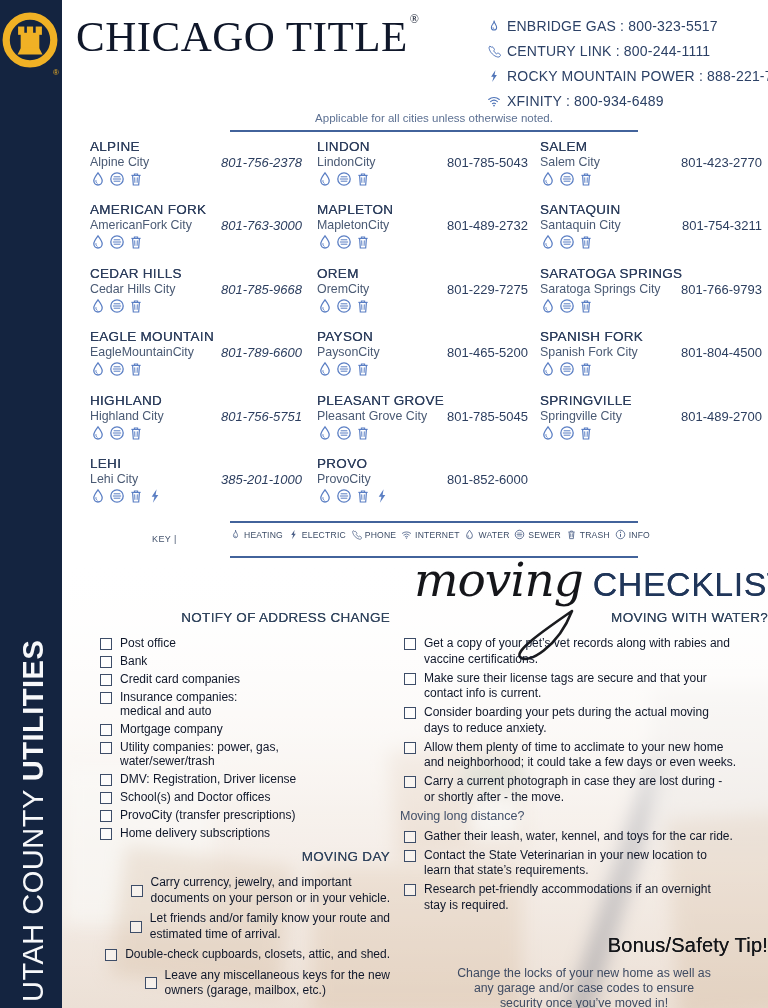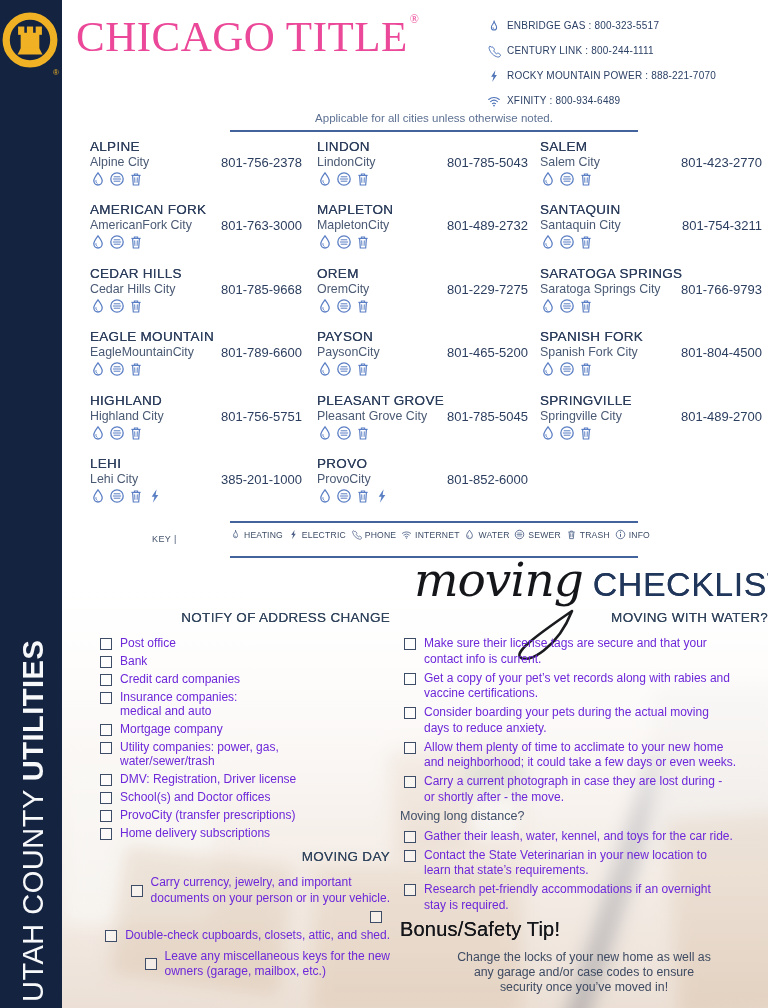--- a/index.html
+++ b/index.html
@@ -11,50 +11,50 @@
   #sidebar{position:absolute;left:0;top:0;width:62px;height:1008px;background:#142440;}
   #sidebar-title{position:absolute;left:17px;top:1002px;transform:rotate(-90deg);transform-origin:0 0;
         white-space:nowrap;color:#f7f8fa;font-size:29px;letter-spacing:.5px;width:400px;}
   #sidebar-title .bold{font-weight:bold;}
 
   
   #logo{position:absolute;left:1px;top:11px;width:60px;height:70px;}
   #logo .reg{position:absolute;left:52px;top:57px;color:#f0b125;font-size:8px;}
 
   
-  #brand{position:absolute;left:76px;top:12px;color:#ec4899;font-family:"Liberation Serif",serif;
+  #brand{position:absolute;left:76px;top:12px;color:#0f172a;font-family:"Liberation Serif",serif;
         font-size:43px;letter-spacing:.5px;white-space:nowrap;}
   #brand sup{font-size:12px;vertical-align:28px;margin-left:2px;}
 
   
   #providers{position:absolute;left:487px;top:13px;}
   .prov-row{display:flex;align-items:center;height:25px;color:#2c4166;}
   .prov-row .ic{color:#4f74b8;width:14px;height:14px;margin-right:6px;flex:none;}
-  .prov-label{font-size:10px;letter-spacing:.2px;white-space:nowrap;}
+  .prov-label{font-size:14px;letter-spacing:.2px;white-space:nowrap;}
 
   
   #note{position:absolute;left:230px;top:112px;width:408px;text-align:center;
         font-size:11.5px;color:#5d7193;}
   .rule{position:absolute;left:230px;width:408px;height:1.5px;background:#42639b;}
   #rule-note{top:130px;}
   #rule-key-top{top:521px;}
   #rule-key-bottom{top:556px;}
 
   
   #city-grid{position:absolute;left:90px;top:139px;display:flex;}
   .city-col{display:block;}
   .city-col.c1{width:227px;} .city-col.c2{width:223px;} .city-col.c3{width:222px;}
   .city-cell{height:63.4px;display:flex;align-items:flex-start;}
   .city-info{flex:1 1 auto;min-width:0;}
   .city-name{font-size:13.5px;color:#2d3e5d;letter-spacing:.3px;white-space:nowrap;}
   .city-provider{font-size:12.4px;color:#4a5a74;margin-top:1px;white-space:nowrap;}
   .city-icons{display:flex;gap:3px;margin-top:2px;color:#5b7fc4;}
   .city-icons .ic{width:16px;height:16px;}
   .city-phone{margin-left:auto;margin-top:16px;font-size:13px;color:#2c3e5f;white-space:nowrap;flex:none;}
-  .c1 .city-phone{padding-right:15px;} .c2 .city-phone{padding-right:12px;} .c3 .city-phone{padding-right:0;}
+  .c1 .city-phone{padding-right:15px;font-style:italic;} .c2 .city-phone{padding-right:12px;} .c3 .city-phone{padding-right:0;}
 
   
   #key-label{position:absolute;left:152px;top:534px;font-size:9px;color:#44536d;letter-spacing:.4px;}
   #key-items{position:absolute;left:230px;top:529px;width:420px;display:flex;justify-content:space-between;}
   .key-item{display:flex;align-items:center;color:#3c4c66;}
   .key-item .ic{width:11px;height:11px;margin-right:3px;color:#4d6188;}
   .key-item-label{font-size:8.6px;letter-spacing:.2px;}
 
   
   #checklist-title{position:absolute;left:414px;top:552px;display:flex;align-items:baseline;}
@@ -70,30 +70,30 @@
   #photo .wash{position:absolute;inset:0;background:linear-gradient(180deg,rgba(255,255,255,.97) 0%,rgba(255,255,255,.82) 22%,rgba(255,255,255,.55) 55%,rgba(255,255,255,.30) 100%);}
 
   
   .col{position:absolute;z-index:2;}
   #col-left{left:90px;top:610px;width:300px;}
   #col-right{left:400px;top:610px;width:368px;}
   .section-header{font-size:13.5px;color:#32455e;letter-spacing:.3px;text-align:right;}
   .check-list{margin-top:11px;}
   .check-item{display:flex;margin-bottom:4px;}
   .cbx{flex:none;width:10px;height:10px;border:1.6px solid #3d4d68;margin:2px 8px 0 10px;background:rgba(255,255,255,.55);}
-  .check-text{font-size:12px;line-height:14px;color:#6d28d9;white-space:pre-line;}
+  .check-text{font-size:12px;line-height:14px;color:#0f172a;white-space:pre-line;}
   #pets-list .check-item,#longdist-list .check-item{margin-bottom:3.5px;}
   #pets-list .check-text,#longdist-list .check-text,#movingday-list .check-text{line-height:15.5px;}
   #pets-list .cbx,#longdist-list .cbx{margin-left:4px;}
   #movingday-list .cbx{align-self:center;margin-top:0;}
   #movingday-list .check-item{margin-bottom:5px;justify-content:flex-end;}
   #movingday-header{margin-top:9px;}
   #longdist-header{font-size:12.5px;color:#42506a;margin-top:3px;}
   #longdist-list{margin-top:6px;}
-  #bonus-title{margin-top:5px;text-align:left;font-size:20px;color:#14161a;letter-spacing:.2px;}
+  #bonus-title{margin-top:21px;text-align:right;font-size:20px;color:#14161a;letter-spacing:.2px;}
   #bonus-lines{margin-top:9px;text-align:center;font-size:12.3px;line-height:15px;color:#3e4b63;}
 
   .ic svg{display:block;width:100%;height:100%;}
 </style>
 </head>
 <body>
 
 <div id="page">
 
   <div id="photo">
@@ -877,45 +877,47 @@
       </div>
     <div class="section-header semi" id="movingday-header">MOVING DAY</div>
     <div class="check-list" id="movingday-list">
         <div class="check-item">
           <span class="cbx"></span>
           <span class="check-text">Carry currency, jewelry, and important
 documents on your person or in your vehicle.</span>
         </div>
         <div class="check-item">
           <span class="cbx"></span>
+          <span class="check-text">Let friends and/or family know your route and
+estimated time of arrival.</span>
         </div>
         <div class="check-item">
           <span class="cbx"></span>
           <span class="check-text">Double-check cupboards, closets, attic, and shed.</span>
         </div>
         <div class="check-item">
           <span class="cbx"></span>
           <span class="check-text">Leave any miscellaneous keys for the new
 owners (garage, mailbox, etc.)</span>
         </div>
       </div>
   </div>
 
   <div class="col" id="col-right">
     <div class="section-header semi">MOVING WITH WATER?</div>
     <div class="check-list" id="pets-list">
         <div class="check-item">
           <span class="cbx"></span>
+          <span class="check-text">Get a copy of your pet’s vet records along with rabies and
+vaccine certifications.</span>
+        </div>
+        <div class="check-item">
+          <span class="cbx"></span>
           <span class="check-text">Make sure their license tags are secure and that your
 contact info is current.</span>
-        </div>
-        <div class="check-item">
-          <span class="cbx"></span>
-          <span class="check-text">Get a copy of your pet’s vet records along with rabies and
-vaccine certifications.</span>
         </div>
         <div class="check-item">
           <span class="cbx"></span>
           <span class="check-text">Consider boarding your pets during the actual moving
 days to reduce anxiety.</span>
         </div>
         <div class="check-item">
           <span class="cbx"></span>
           <span class="check-text">Allow them plenty of time to acclimate to your new home
 and neighborhood; it could take a few days or even weeks.</span>

